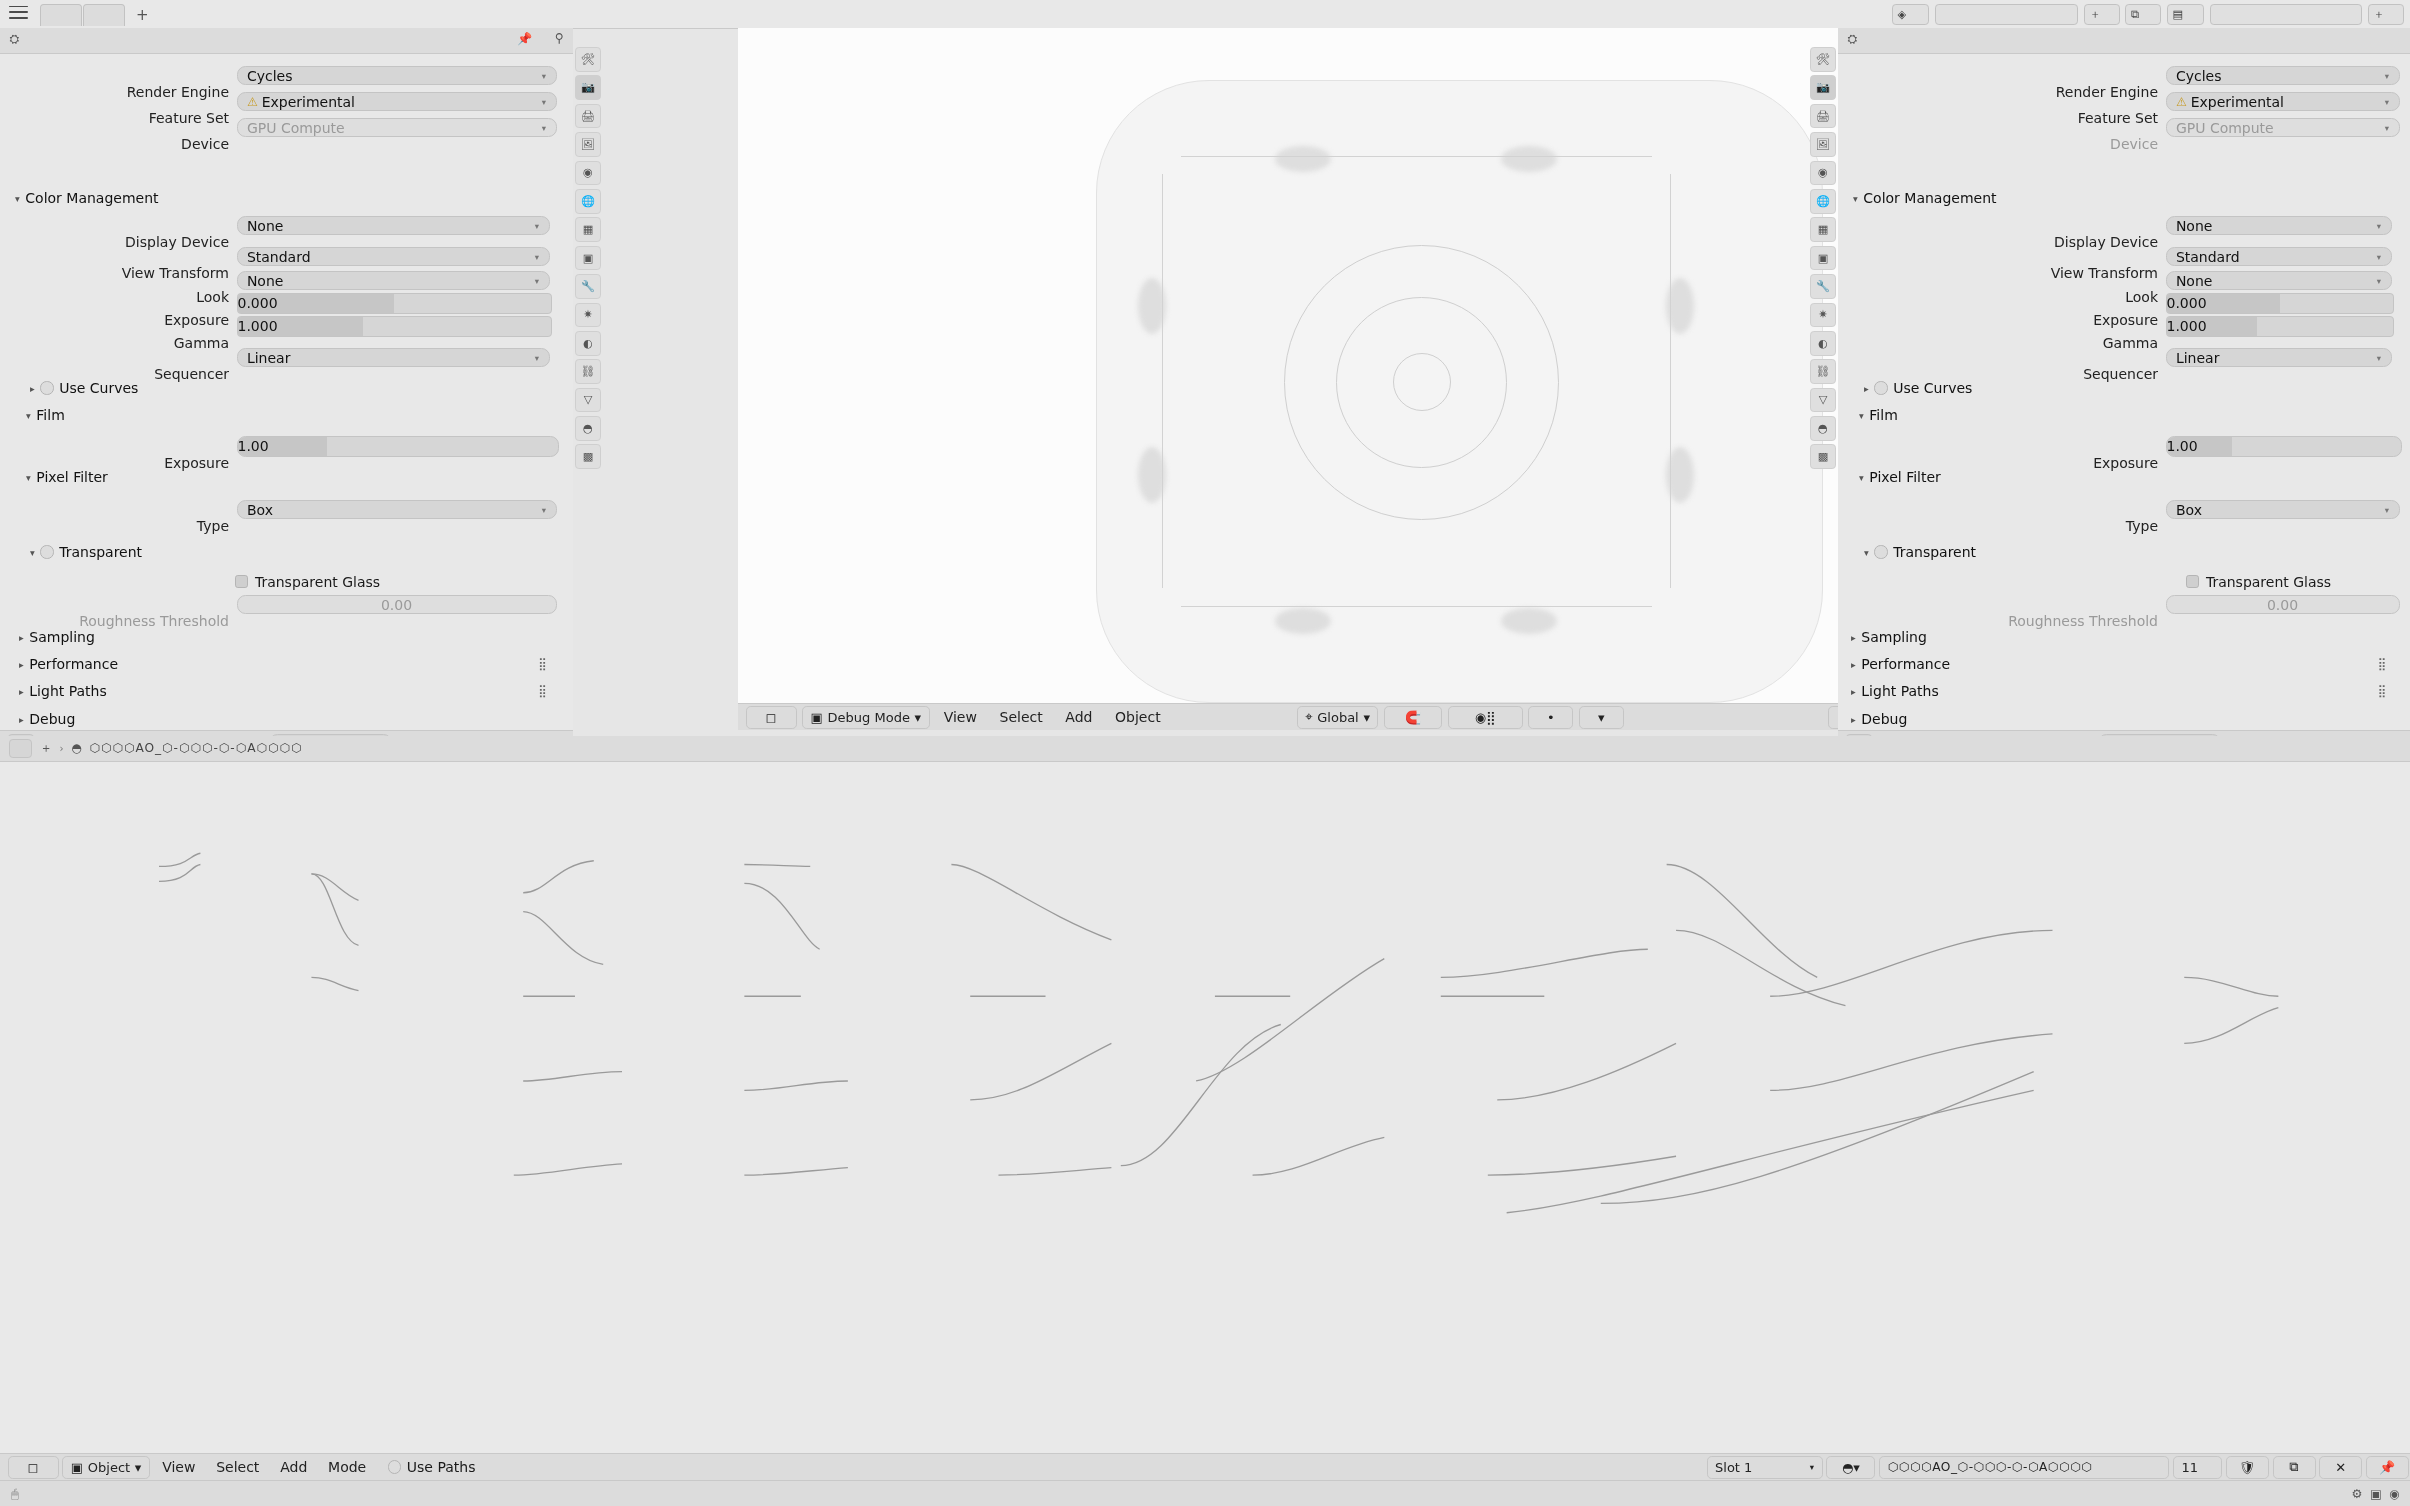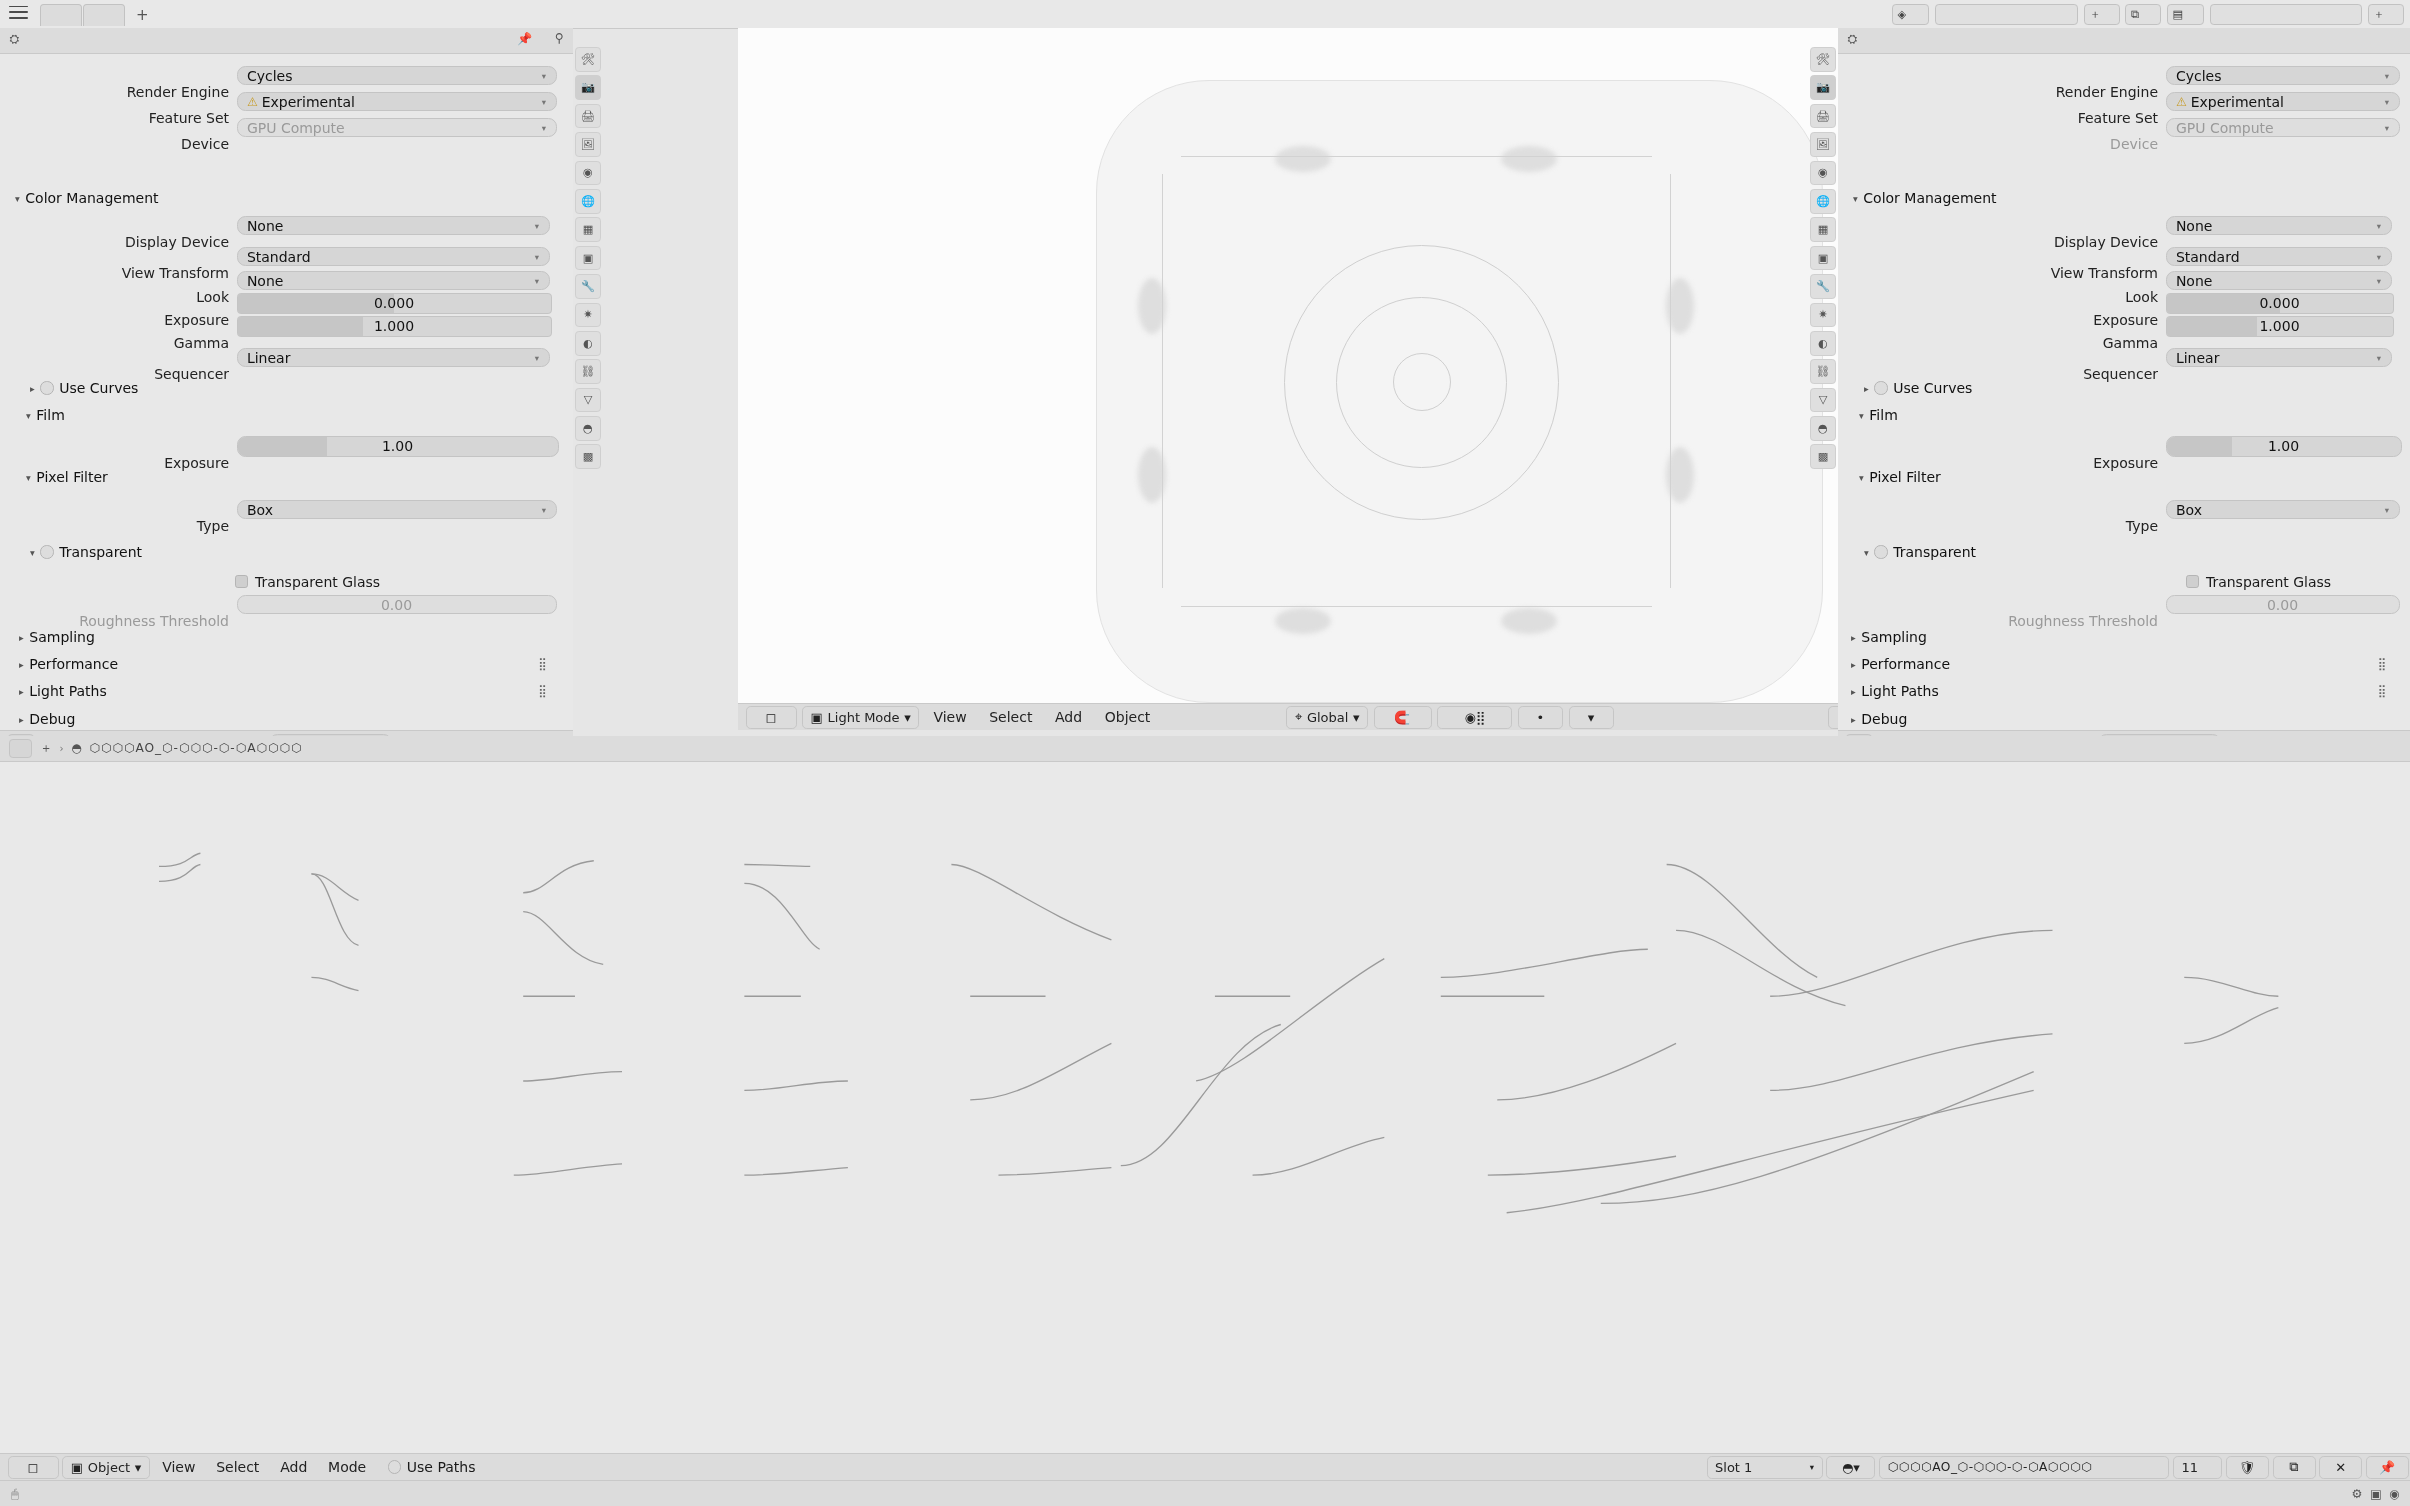--- a/index.html
+++ b/index.html
@@ -25,21 +25,21 @@
   .iconbtn{width:24.5px;height:22.6px;margin:0 auto 3.8px;border-radius:3.8px;background:#dfdfdf;border:0.9px solid #cfcfcf;display:flex;align-items:center;justify-content:center;font-size:11.3px;color:#555;}
   .iconbtn.active{background:#cfcfcf;}
   .row{position:absolute;height:19px;display:flex;align-items:center;}
   .lbl{font-size:14px;color:#222;text-align:right;margin-top:32px;}
   .field{height:19px;background:#d6d6d6;border:0.9px solid #c4c4c4;border-radius:8.5px;display:flex;align-items:center;padding:0 9.4px;font-size:14px;color:#111;box-sizing:border-box;}
   .field.center{justify-content:center;}
   .field.disabled{color:#9a9a9a;background:#dedede;}
   .field .chev{margin-left:auto;font-size:8.5px;color:#777;}
   .slider{height:19px;background:#d6d6d6;border:0.9px solid #c4c4c4;border-radius:3.8px;position:relative;overflow:hidden;}
   .slider .fill{position:absolute;left:0;top:0;bottom:0;background:#c6c6c6;}
-  .slider span{position:absolute;width:100%;text-align:center;line-height:19px;font-size:14px;color:#111;}
+  .slider span{position:absolute;width:100%;line-height:19px;font-size:14px;color:#111;}
   .sect{position:absolute;font-size:14px;color:#111;display:flex;align-items:center;gap:5.6px;}
   .tri{font-size:9.4px;color:#555;}
   .warn{color:#c79b25;font-size:12.2px;margin-right:3.8px;}
   .chk{width:11.3px;height:11.3px;border:0.9px solid #b5b5b5;background:#d6d6d6;border-radius:2.8px;display:inline-block;}
   .chk.on{background:#cfcfcf;}
   .radio{width:11.3px;height:11.3px;border:0.9px solid #b5b5b5;background:#ddd;border-radius:50%;display:inline-block;}
 
   
   .viewport{position:absolute;left:738px;top:28px;width:1499px;height:702px;background:#fcfcfc;overflow:hidden;}
   .vp-obj{position:absolute;left:311px;top:23.5px;width:829px;height:650px;}
@@ -270,21 +270,21 @@
       <div class="ring" style="left:287px;top:245px;width:169px;height:169px"></div>
       <div class="ring" style="left:344px;top:301px;width:56px;height:56px"></div>
       <div class="vline" style="left:113px;top:122px;width:0.9px;height:414px"></div>
       <div class="vline" style="left:621px;top:122px;width:0.9px;height:414px"></div>
       <div class="vline" style="left:132px;top:104px;width:471px;height:0.9px"></div>
       <div class="vline" style="left:132px;top:554px;width:471px;height:0.9px"></div>
     </div>
 
     <div class="footbar" style="left:0;top:675px;width:1499px;gap:5.6px;padding-left:7.5px">
       <div class="pill" style="width:34px;justify-content:center">◻</div>
-      <div class="pill">▣ <span>Light Mode</span> ▾</div>
+      <div class="pill">▣ <span>Debug Mode</span> ▾</div>
       <div class="menu-item">View</div>
       <div class="menu-item">Select</div>
       <div class="menu-item">Add</div>
       <div class="menu-item">Object</div>
       <div class="pill" style="margin-left:122px">⌖ <span>Global</span> ▾</div>
       <div class="pill" style="width:41px;justify-content:center">🧲</div>
       <div class="pill" style="width:58px;justify-content:center">◉⣿</div>
       <div class="pill" style="width:28px;justify-content:center">•</div>
       <div class="pill" style="width:28px;justify-content:center">▾</div>
       <div style="flex:1"></div>

